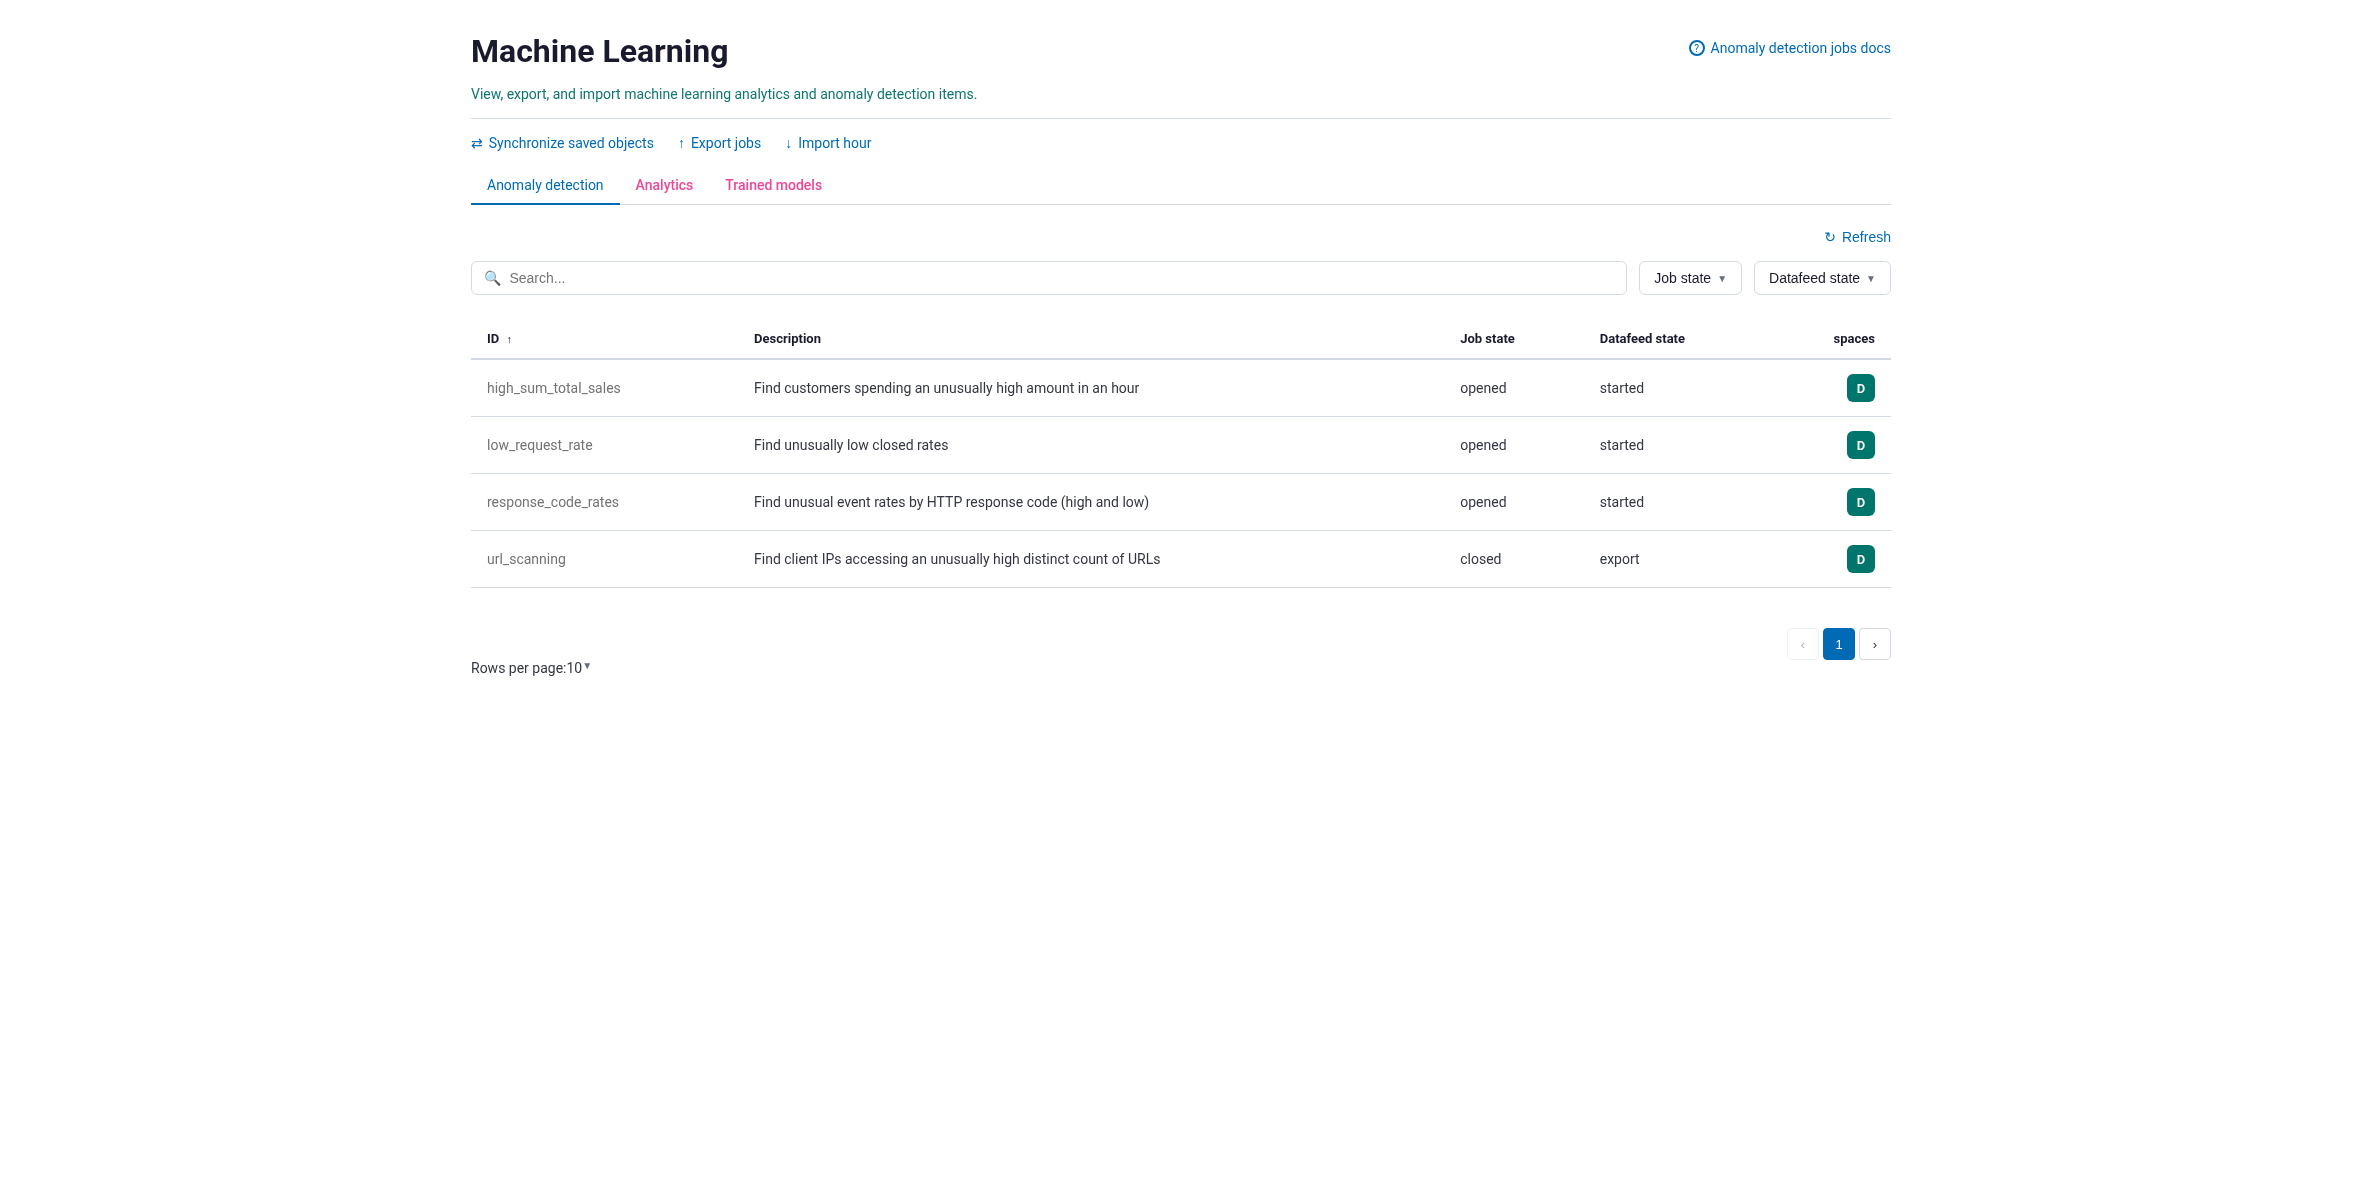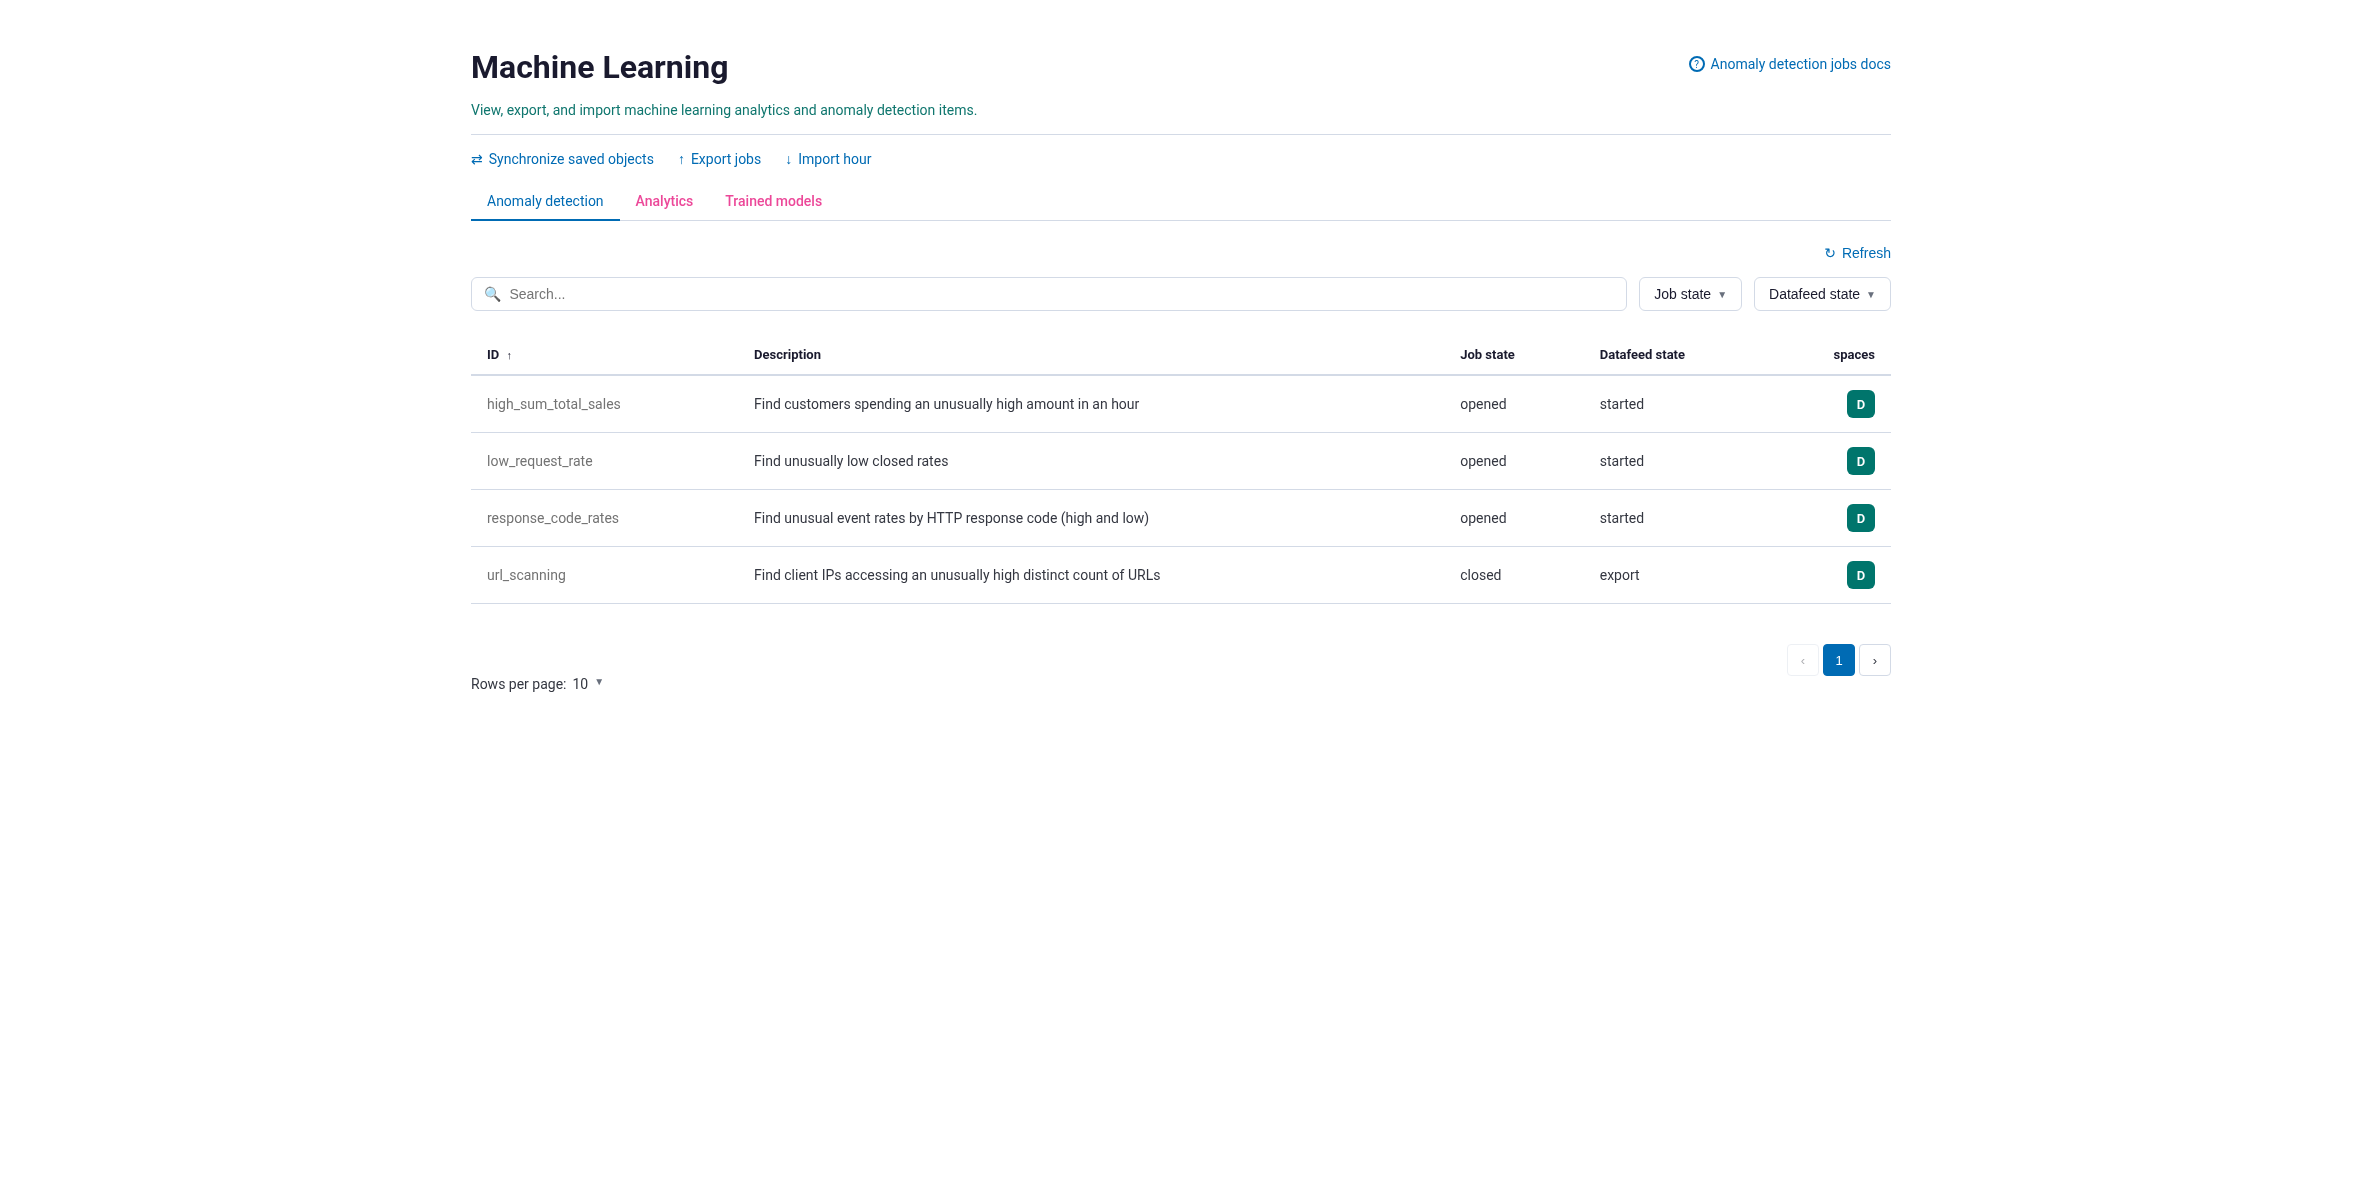--- a/index.html
+++ b/index.html
@@ -5,21 +5,21 @@
     * { box-sizing: border-box; margin: 0; padding: 0; }
     body {
       font-family: -apple-system, BlinkMacSystemFont, 'Segoe UI', Roboto, sans-serif;
       background: #fff;
       color: #1a1a2e;
       font-size: 14px;
     }
     .page-container {
       max-width: 1500px;
       margin: 0 auto;
-      padding: 48px 40px;
+      padding: 32px 40px;
     }
     .page-header {
       display: flex;
       justify-content: space-between;
       align-items: flex-start;
       margin-bottom: 16px;
     }
     .page-title {
       font-size: 32px;
       font-weight: 700;
@@ -210,21 +210,20 @@
     .pagination-row {
       display: flex;
       justify-content: space-between;
       align-items: center;
       margin-top: 16px;
       padding-top: 8px;
     }
     .rows-per-page {
       display: flex;
       align-items: flex-start;
-      gap: 6px;
       font-size: 14px;
       color: #343741;
       cursor: pointer;
       margin-top: 48px;
     }
     .pagination-controls {
       display: flex;
       align-items: center;
       gap: 4px;
     }

